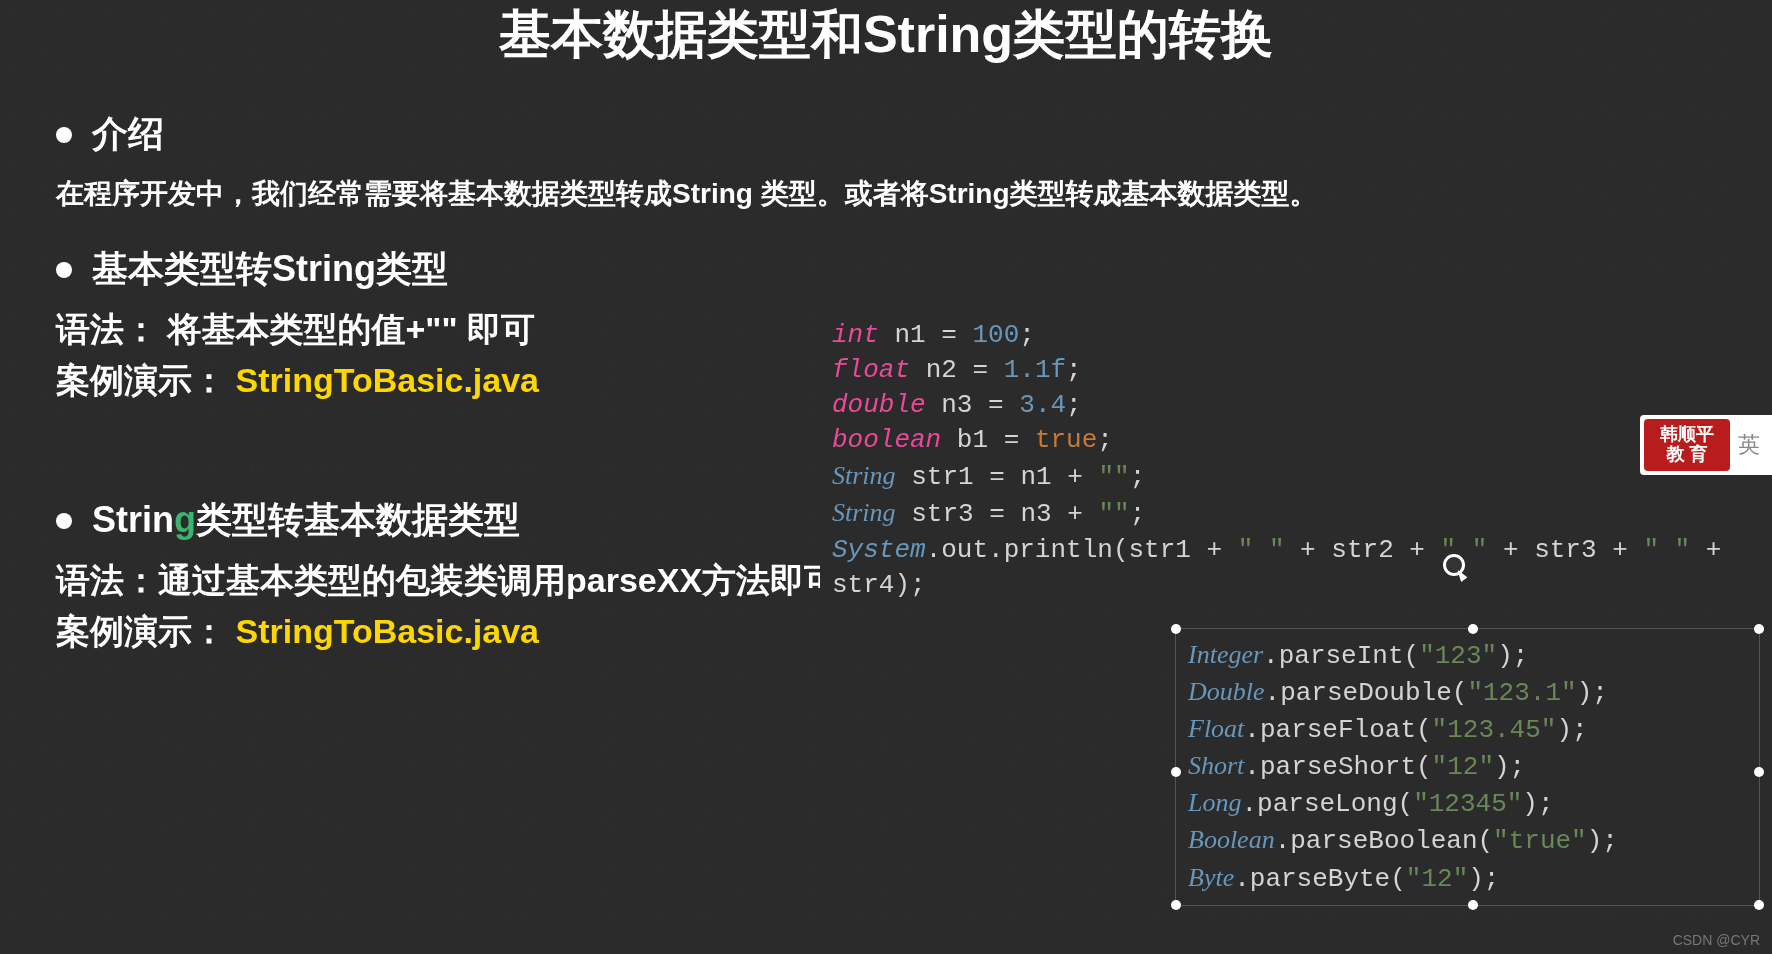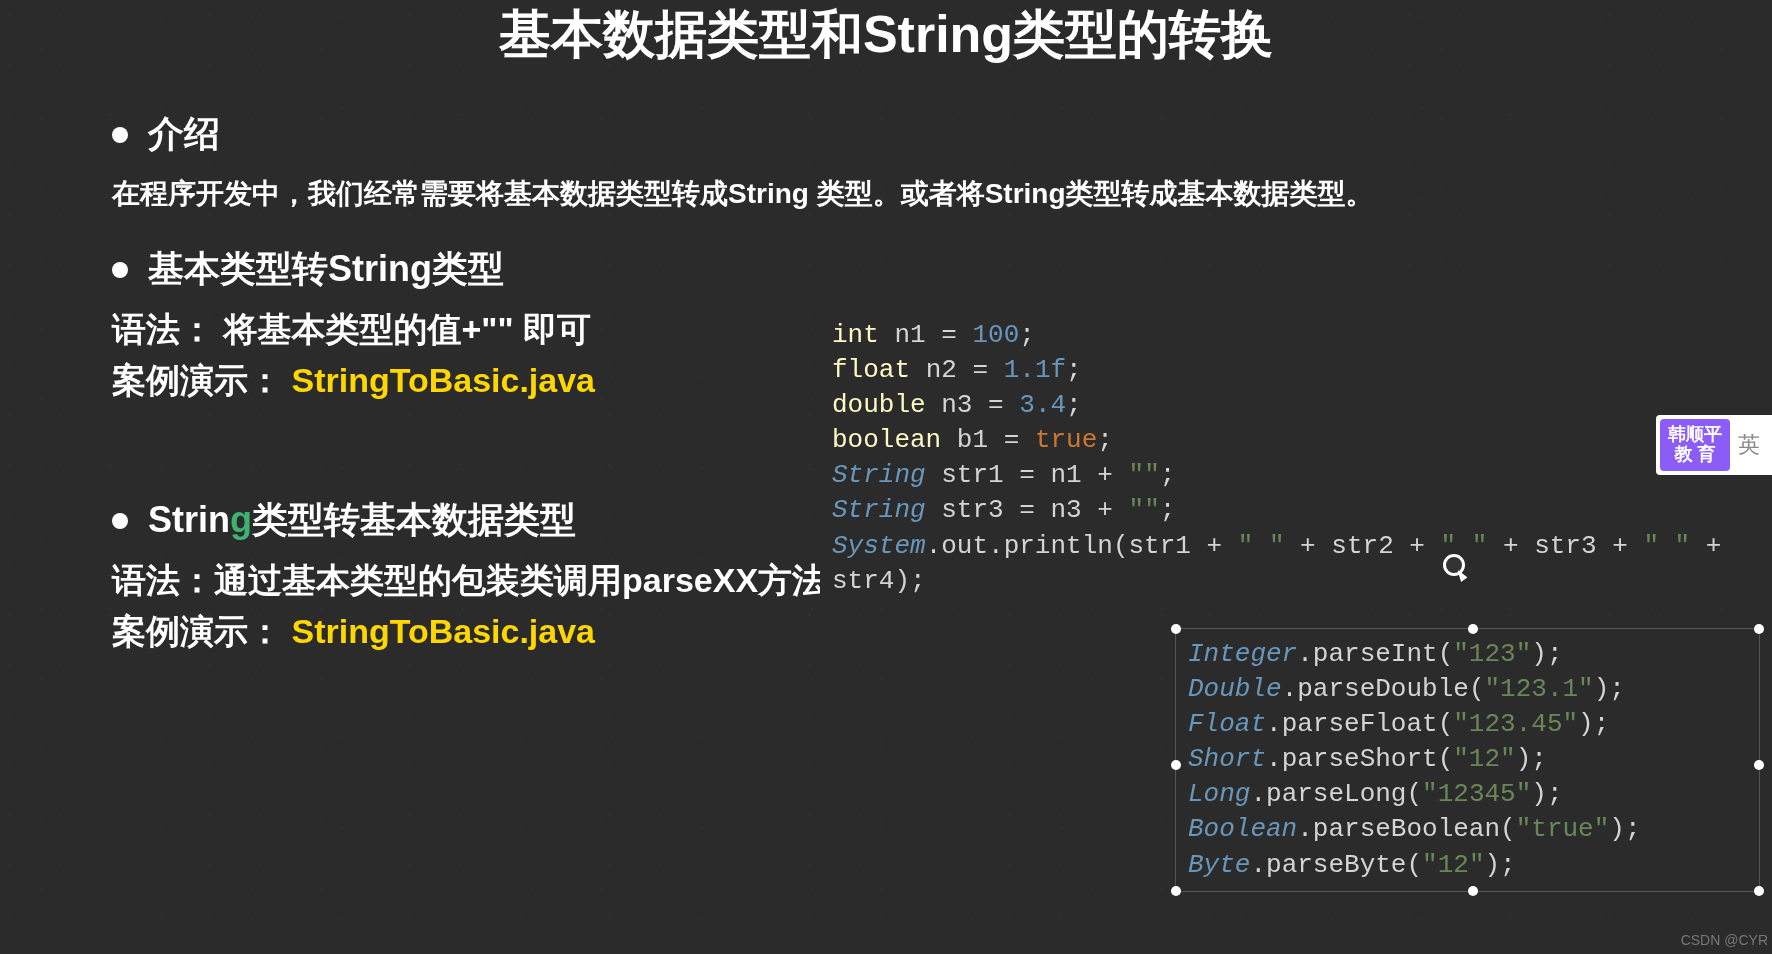--- a/index.html
+++ b/index.html
@@ -17,21 +17,21 @@
       position: relative;
       overflow: hidden;
     }
     .title {
       font-size: 52px;
       font-weight: bold;
       text-align: center;
       padding-bottom: 20px;
     }
     .content {
-      padding-left: 112px;
+      padding-left: 56px;
       padding-right: 80px;
     }
     .bullet-line {
       display: flex;
       align-items: center;
       font-size: 36px;
       font-weight: bold;
       margin-top: 20px;
       margin-bottom: 10px;
     }
@@ -73,27 +73,27 @@
       top: 628px;
       left: 1175px;
       width: 585px;
       background: #2b2b2b;
       font-family: "Consolas", "Courier New", monospace;
       font-size: 26px;
       line-height: 1.35;
       padding: 8px 12px;
       border: 1px solid #555;
     }
-    .code-keyword { color: #fef9c3; }
+    .code-keyword { color: #ec4899; font-style: italic; }
     .code-var { color: #d4d4d4; }
     .code-op { color: #d4d4d4; }
     .code-num { color: #6897bb; }
     .code-bool { color: #cc7832; }
     .code-str { color: #6a8759; }
-    .code-class { color: #6897bb; font-style: italic; }
+    .code-class { color: #6897bb; font-style: italic; font-family: Liberation Serif, serif; }
     .code-punct { color: #d4d4d4; }
     .code-system { color: #6897bb; font-style: italic; }
     .code-white { color: #d4d4d4; }
     .code-paren { color: #d4d4d4; }
     .selection-handle {
       position: absolute;
       width: 10px;
       height: 10px;
       background: #fff;
       border-radius: 50%;
@@ -102,24 +102,24 @@
       position: absolute;
       right: 0px;
       top: 415px;
       display: flex;
       align-items: center;
       background: #fff;
       padding: 4px;
       border-radius: 4px 0 0 4px;
     }
     .badge-red {
-      background: #8b5cf6;
+      background: #b91c1c;
       color: #fff;
       font-size: 18px;
-      padding: 6px 8px;
+      padding: 6px 16px;
       border-radius: 4px;
       line-height: 1.1;
       text-align: center;
       font-weight: bold;
     }
     .badge-text {
       color: #888;
       font-size: 22px;
       padding: 0 8px;
     }
@@ -140,21 +140,21 @@
       right: -3px;
       width: 8px;
       height: 12px;
       background: #fff;
       transform: rotate(-35deg);
       clip-path: polygon(0 100%, 50% 0, 100% 100%);
     }
     .watermark {
       position: absolute;
       bottom: 6px;
-      right: 4px;
+      right: 12px;
       color: #777;
       font-size: 14px;
       font-family: sans-serif;
     }
     .section-gap { height: 60px; }
   </style>
 </head>
 <body>
 
 <div class="title">基本数据类型和String类型的转换</div>

